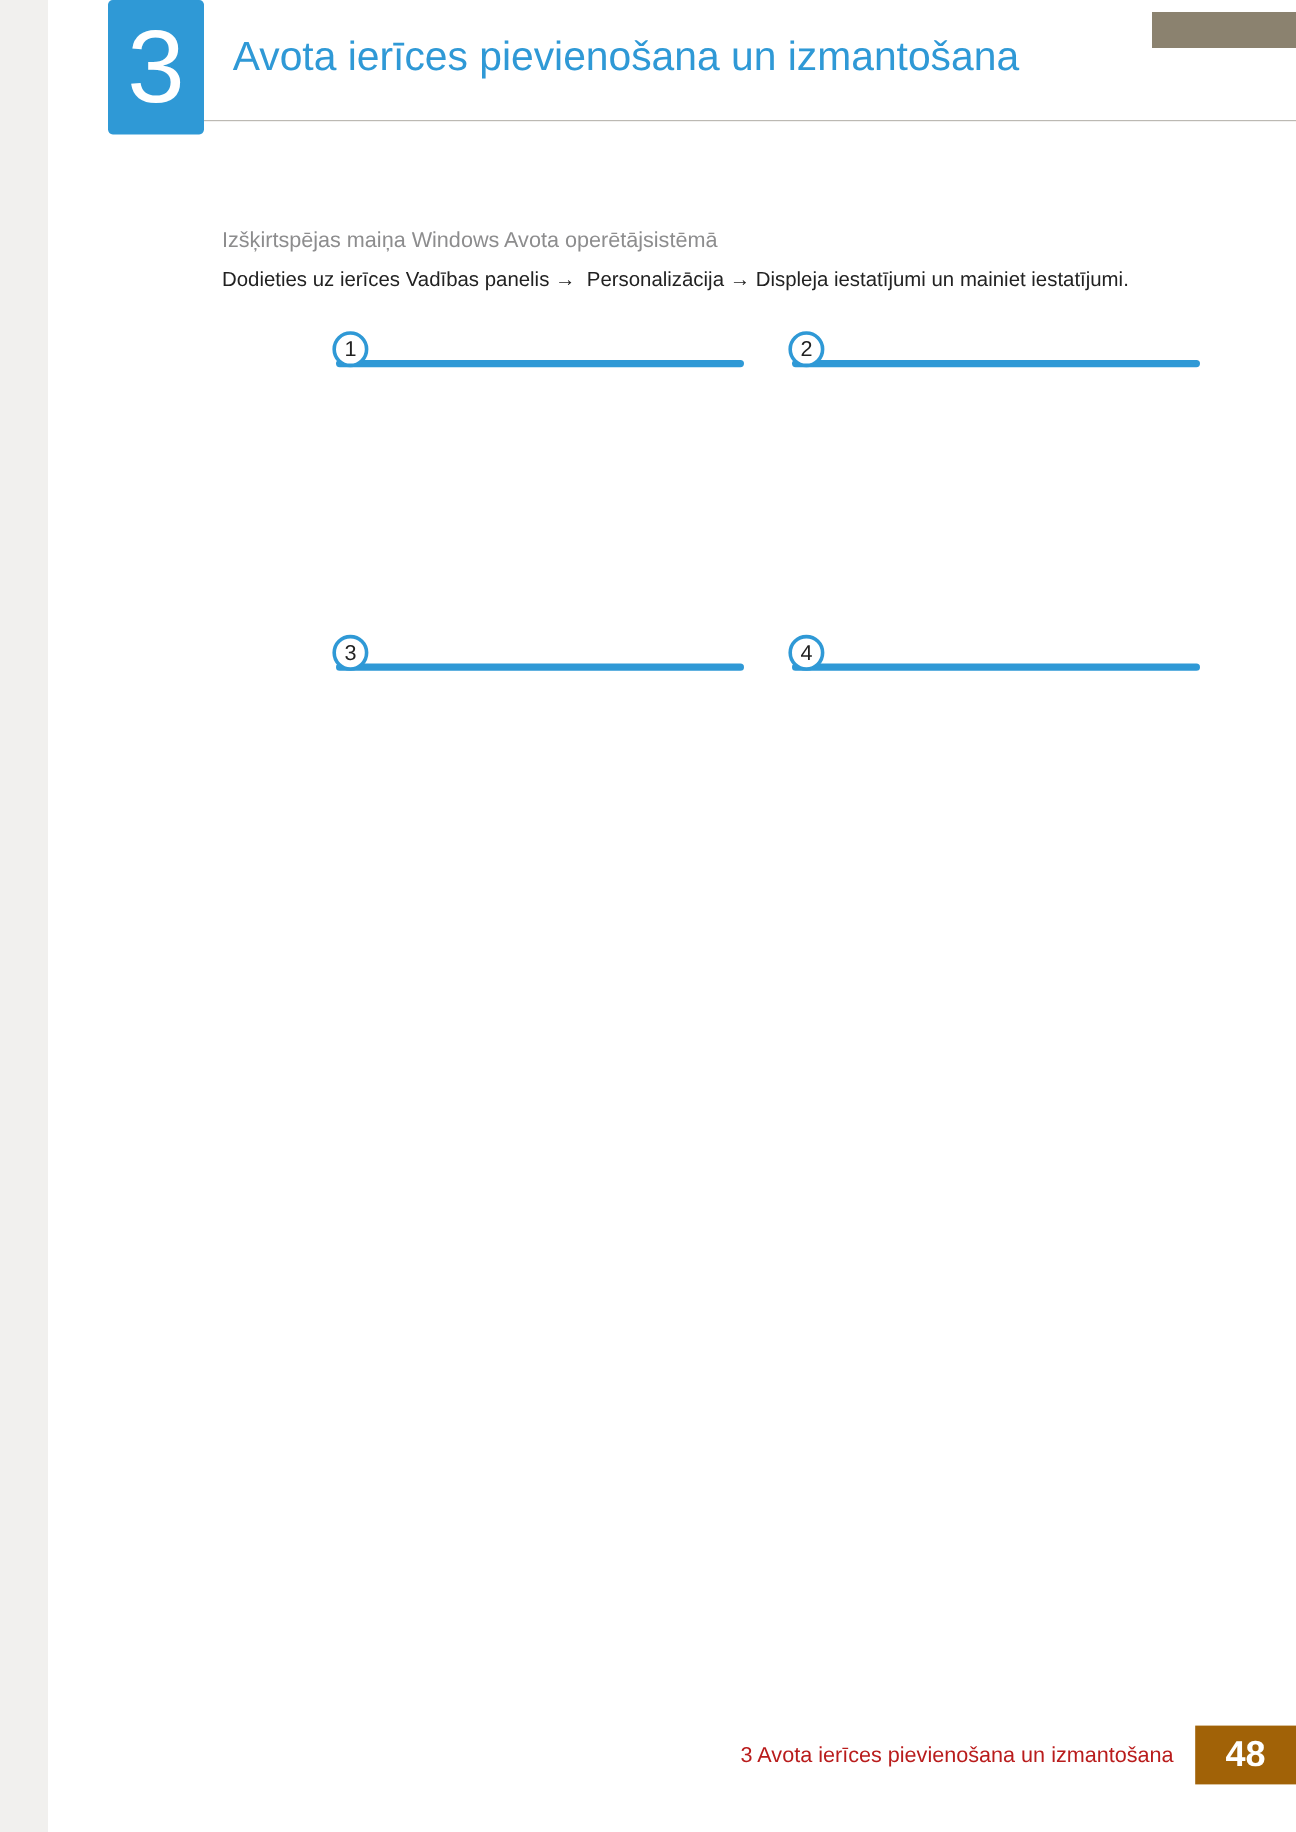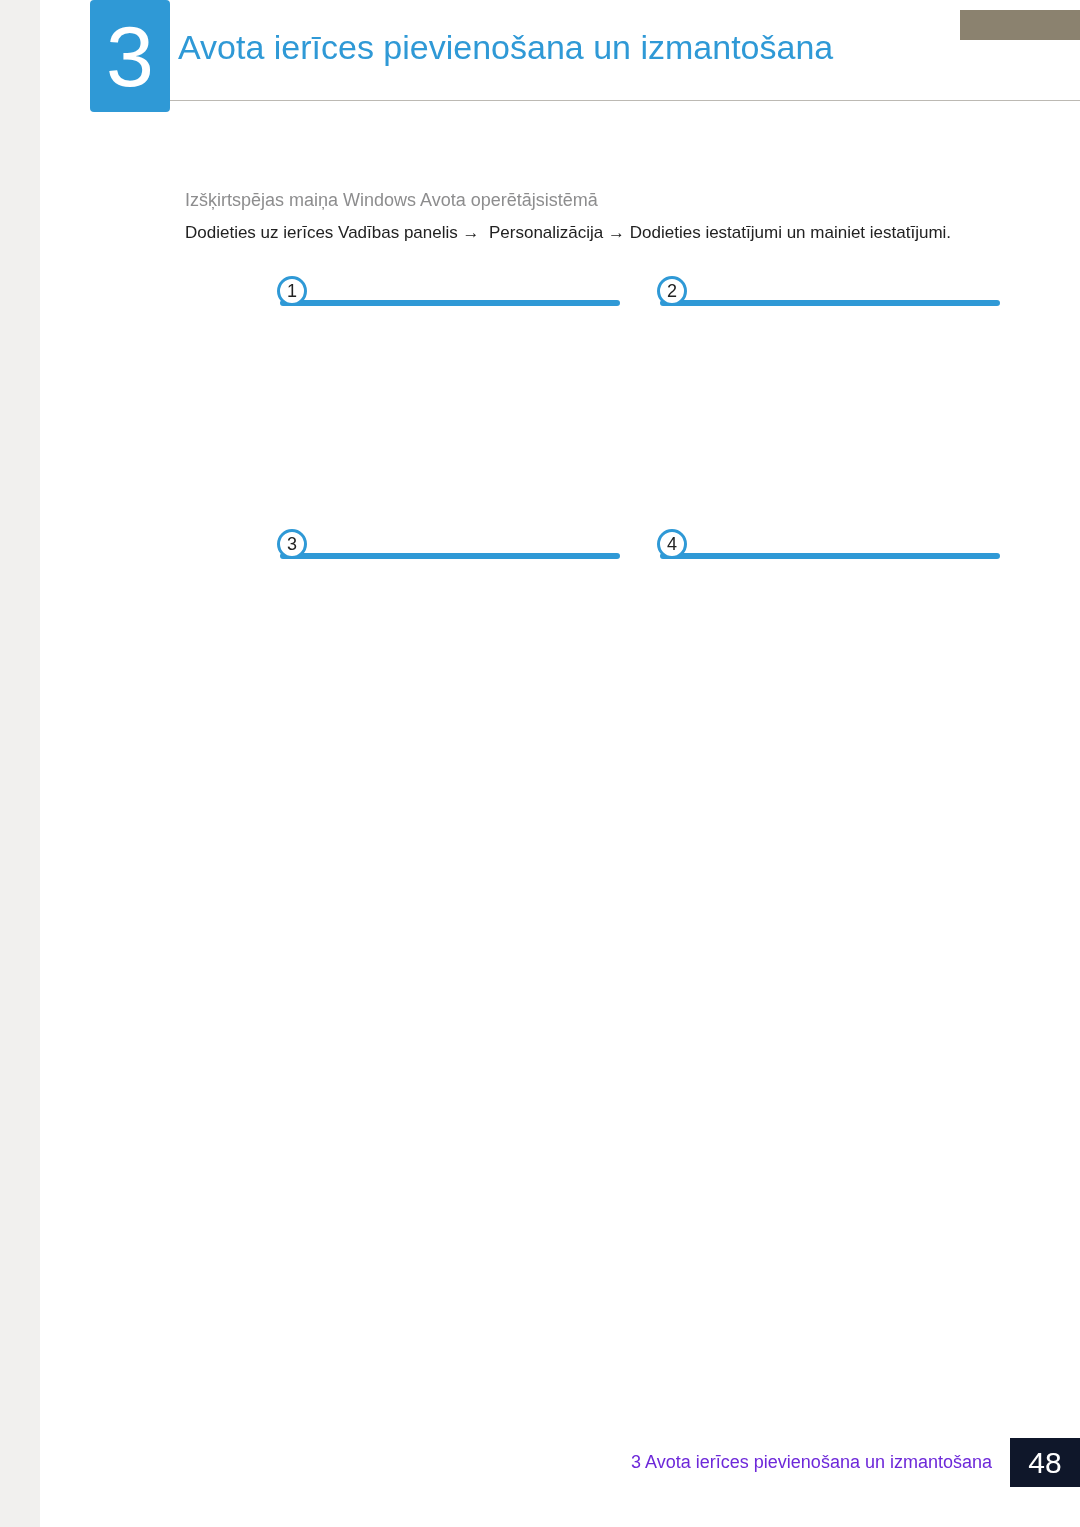--- a/index.html
+++ b/index.html
@@ -41,21 +41,21 @@
     border-radius: 4px;
     color: #fff;
     font-size: 86px;
     font-weight: 300;
     display: flex;
     align-items: center;
     justify-content: center;
   }
   .chapter-title {
     position: absolute;
-    left: 178px; top: 28px;
+    left: 194px; top: 28px;
     font-size: 34px;
     color: #2f99d6;
     font-weight: 400;
   }
   .content {
     position: absolute;
     left: 185px; top: 190px; right: 80px;
   }
   .section-heading {
     color: #8d8d8e;
@@ -116,30 +116,30 @@
     display: flex; align-items: center; gap: 6px; padding: 0 6px;
     color: #fff;
   }
   
   .footer {
     position: absolute;
     right: 0; bottom: 40px;
     display: flex; align-items: stretch;
   }
   .footer-text {
-    color: #6d28d9;
+    color: #b91c1c;
     font-size: 18px;
     padding: 14px 18px;
   }
   .footer-page {
-    background: #0f172a;
+    background: #a16207;
     color: #fff;
     font-size: 30px;
-    font-weight: 400;
-    width: 70px;
+    font-weight: 700;
+    width: 84px;
     display: flex; align-items: center; justify-content: center;
   }
 </style>
 </head>
 <body>
 
 <div class="page-side-stripe"></div>
 
 <div class="top-bar">
   <div class="top-brown-bar"></div>
@@ -149,21 +149,21 @@
 <div class="chapter-title">Avota ierīces pievienošana un izmantošana</div>
 
 <div class="content">
   <div class="section-heading">Izšķirtspējas maiņa Windows Avota operētājsistēmā</div>
   <div class="body-line">
     <span>Dodieties uz ierīces </span>
     <b>Vadības panelis</b>
     <span class="arrow">→</span>
     &nbsp;<b>Personalizācija</b>
     <span class="arrow">→</span>
-    <b>Dodieties iestatījumi</b>
+    <b>Displeja iestatījumi</b>
     <span> un mainiet iestatījumi.</span>
   </div>
 </div>
 
 <div class="panel-grid">
 
   <div class="panel-wrap">
     <div class="panel-num">1</div>
     <div class="panel-frame p1">
 

